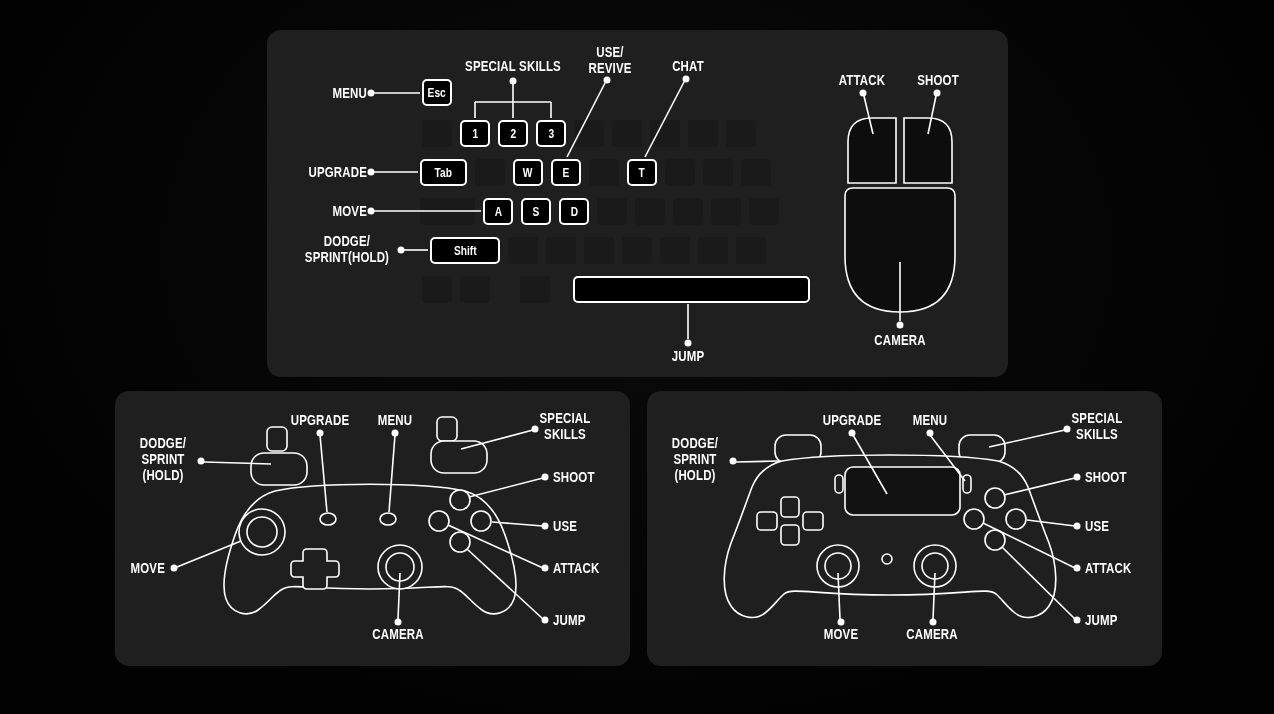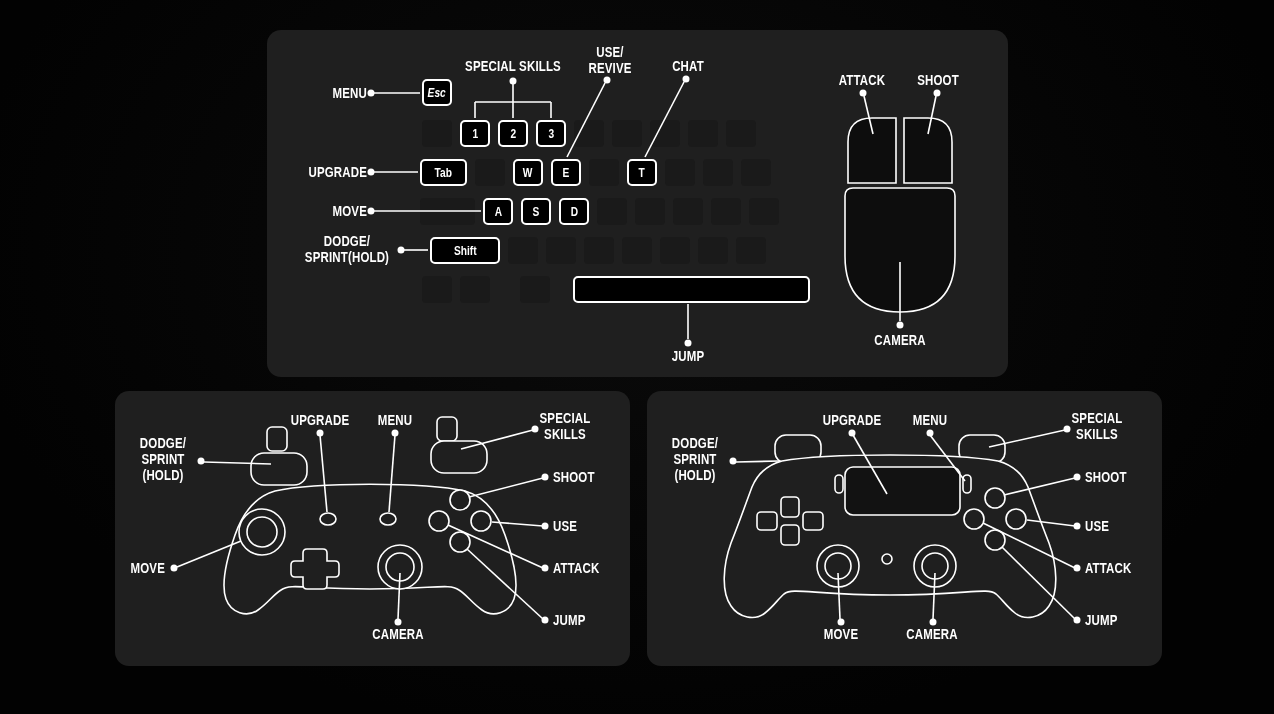--- a/index.html
+++ b/index.html
@@ -34,21 +34,21 @@
   svg .shape{stroke:#fff;stroke-width:1.6;fill:#1f1f1f;}
   svg .darkshape{stroke:#fff;stroke-width:1.6;fill:#0d0d0d;}
   svg .cline{stroke:#fff;stroke-width:1.6;fill:none;}
   svg .dot{fill:#fff;}
 </style>
 </head>
 <body>
 
 <div class="panel" id="panel-kbm">
 
-  <div class="kh" style="left:155px;top:49px;font-style:italic;">
+  <div class="kh" style="left:155px;top:49px;">
       <span>Esc</span>
     </div>
 
   <div class="k" style="left:155px;top:90px;"></div>
   <div class="kh" style="left:193px;top:90px;">
       <span>1</span>
     </div>
   <div class="kh" style="left:231px;top:90px;">
       <span>2</span>
     </div>

